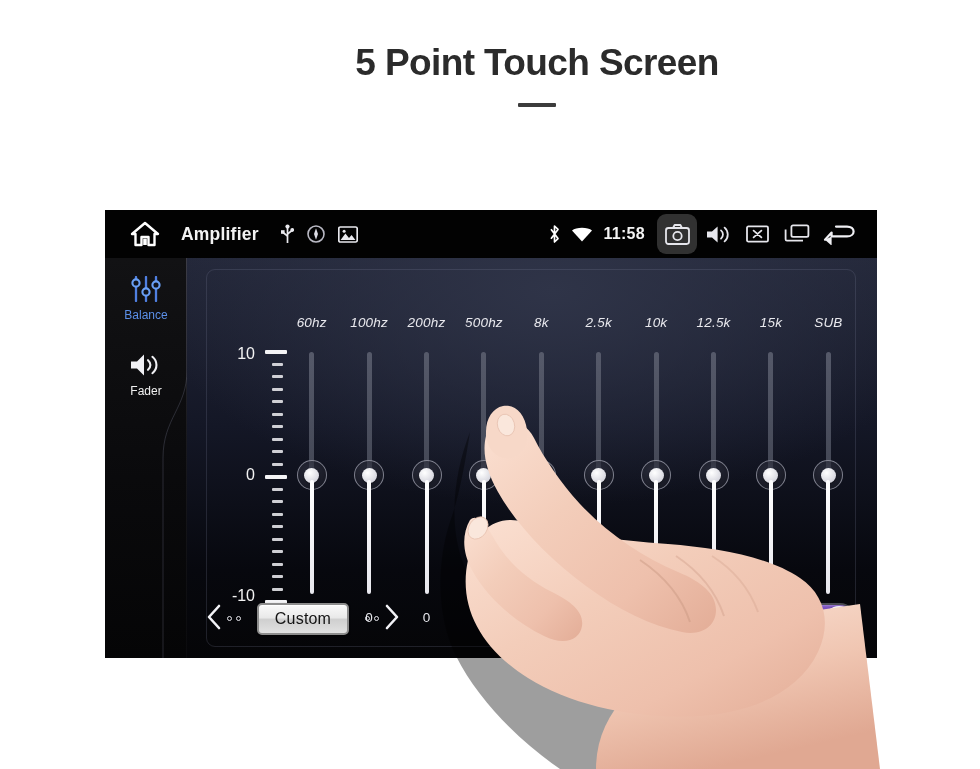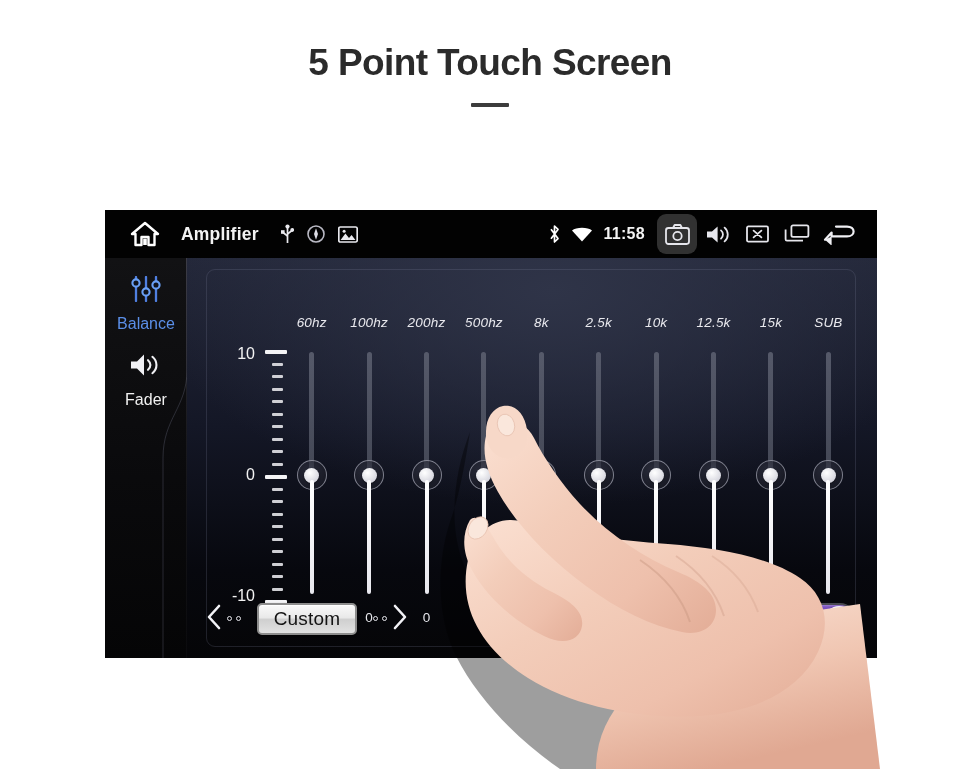--- a/index.html
+++ b/index.html
@@ -2,21 +2,21 @@
 <html><head>
 <meta charset="utf-8">
 <style>
   * { box-sizing: border-box; margin: 0; padding: 0; }
   html, body {
     width: 980px; height: 769px;
     background: #ffffff;
     font-family: "Liberation Sans", sans-serif;
     overflow: hidden;
   }
-  .page { position: relative; width: 980px; height: 769px; background: #fff; }
+  .page { position: relative; width: 980px; height: 769px; background: #fff; padding-left: 47px; }
 
   
   .header { width: 980px; padding-top: 42px; text-align: center; }
   .title {
     font-size: 37px; font-weight: bold; color: #2b2b2b;
     letter-spacing: -0.6px; line-height: 1.12;
   }
   .rule {
     width: 38px; height: 4px; background: #3c3c3c;
     margin: 20px auto 18px auto; border-radius: 1px;
@@ -74,21 +74,21 @@
     background: linear-gradient(180deg, rgba(120,120,140,.30), rgba(90,90,110,.18) 45%, rgba(60,60,75,.10));
   }
   .side-curve {
     position: absolute; left: 0; top: 0; width: 82px; height: 400px;
     pointer-events: none;
   }
   .side-item {
     position: absolute; left: 0; width: 82px; text-align: center;
   }
   .side-item .ico { height: 34px; display: flex; align-items: center; justify-content: center; }
-  .side-item .lbl { font-size: 16px; margin-top: 9px; }
+  .side-item .lbl { font-size: 12px; margin-top: 2px; }
   .side-item.balance { top: 14px; }
   .side-item.balance .lbl { color: #5b8fe8; }
   .side-item.fader { top: 90px; }
   .side-item.fader .lbl { color: #f0f0f0; }
 
   
   .eqpanel {
     position: absolute; left: 101px; top: 11px;
     width: 650px; height: 378px;
     border: 1px solid rgba(128,132,160,.22);
@@ -168,26 +168,26 @@
     display: flex; align-items: center; gap: 5px;
     color: #f3f3f6; font-size: 13px;
   }
   .chev { width: 16px; height: 26px; }
   .dots { display: flex; gap: 4px; }
   .dot {
     width: 5px; height: 5px; border-radius: 50%;
     border: 1.2px solid #e6e6ec;
   }
   .preset-btn {
-    margin: 0 16px; width: 100px; height: 32px; border-radius: 5px;
+    margin: 0 16px; width: 92px; height: 32px; border-radius: 5px;
     background: linear-gradient(180deg,#fafafa 0%,#e9e9e9 45%,#cfcfcf 52%,#e2e2e2 100%);
     border: 2px solid #8d8d8d;
     box-shadow: inset 0 1px 0 rgba(255,255,255,.9), 0 1px 2px rgba(0,0,0,.6);
     display: flex; align-items: center; justify-content: center;
-    color: #141414; font-size: 19px; letter-spacing: .2px;
+    color: #141414; font-size: 16px; letter-spacing: .2px;
   }
   .loud-wrap { display: flex; align-items: center; margin-left: auto; }
   .loud-label { color: #f1f1f4; font-size: 16px; margin-right: 12px; }
   .toggle {
     width: 76px; height: 32px; border-radius: 17px;
     background: linear-gradient(180deg,#7e55c4 0%,#6b3fb0 48%,#4f2b86 100%);
     border: 2px solid #4a4a52;
     box-shadow: inset 0 1px 2px rgba(255,255,255,.25);
     position: relative;
   }

